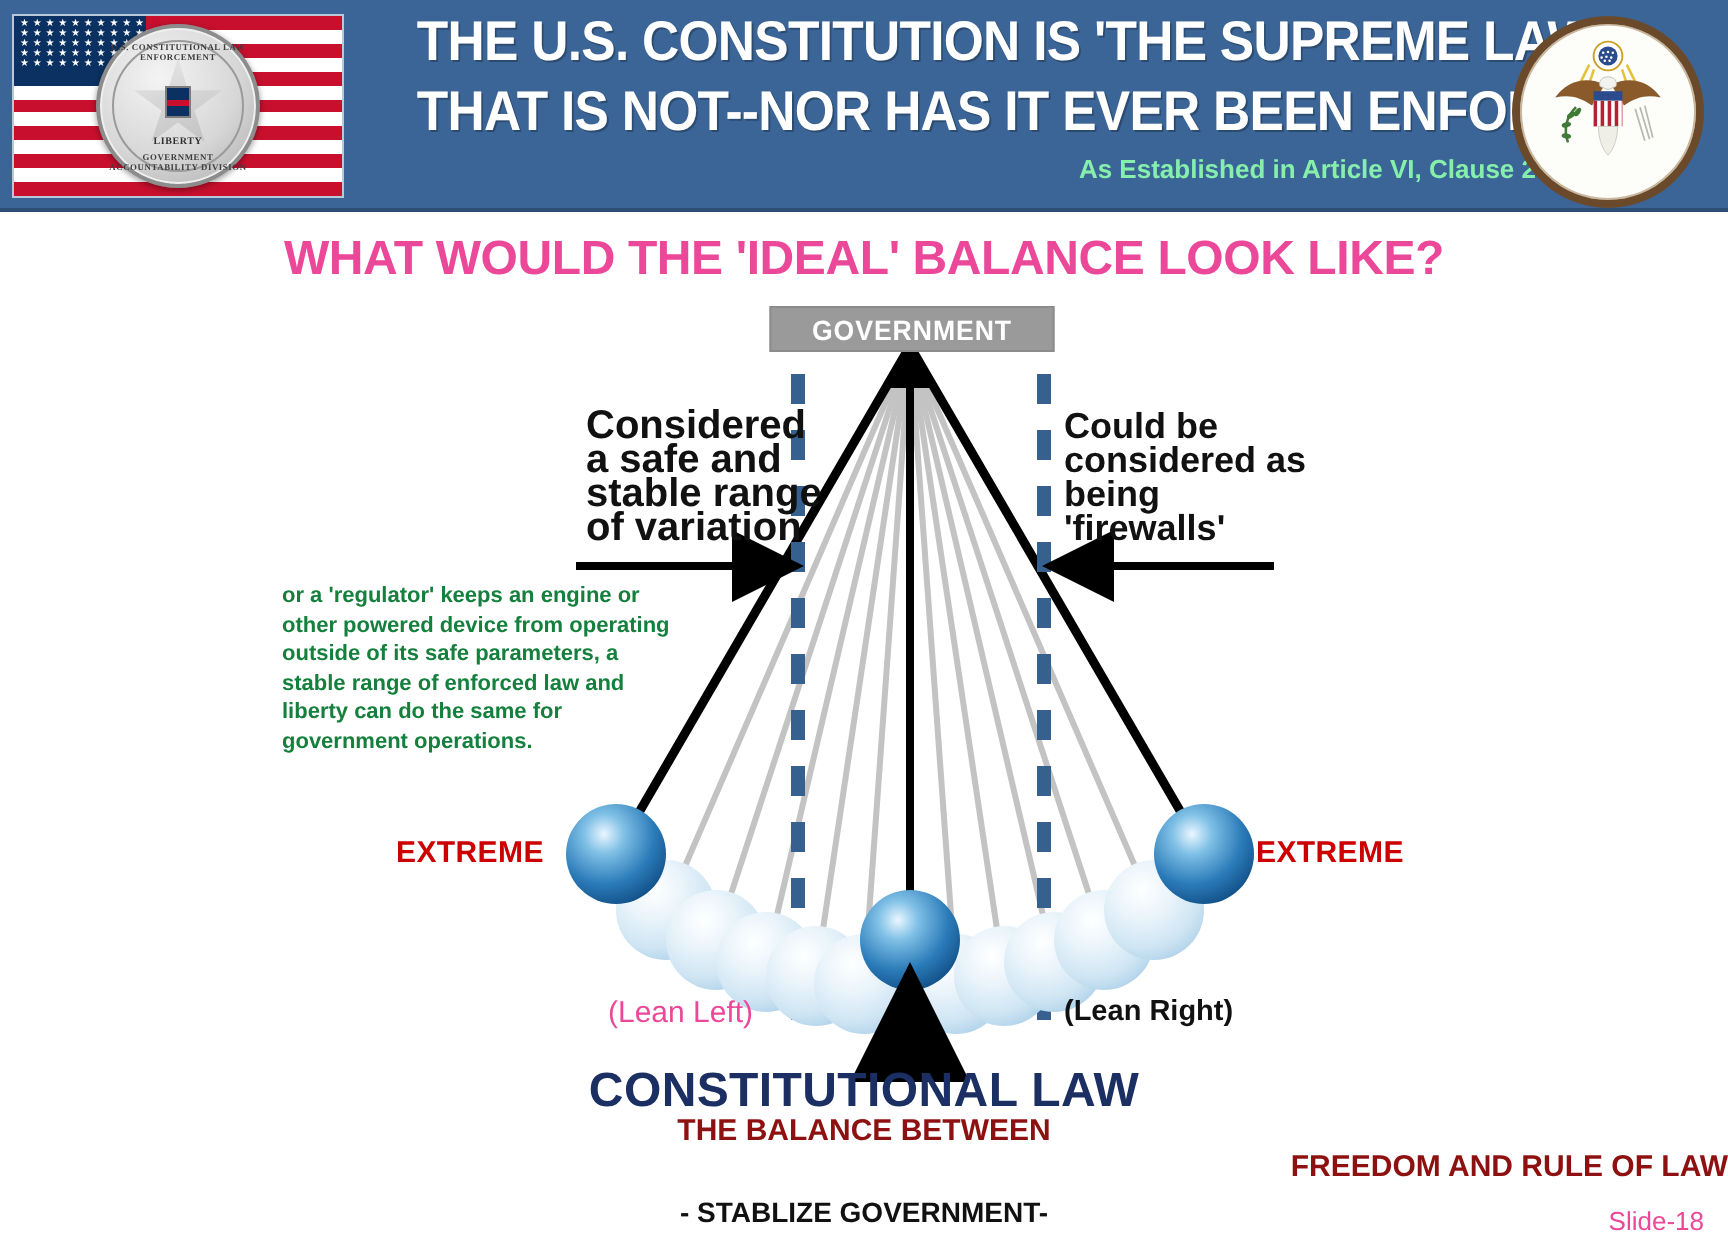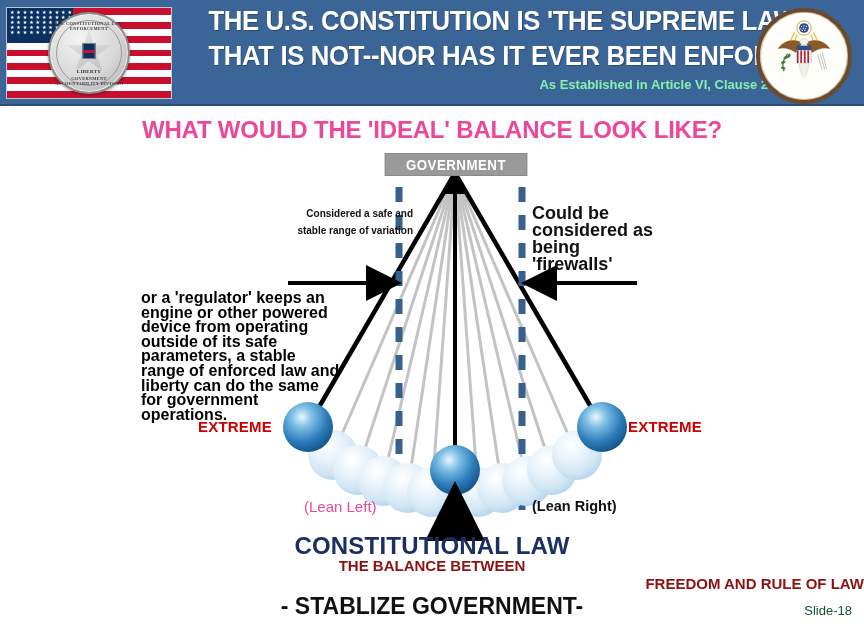--- a/index.html
+++ b/index.html
@@ -115,57 +115,57 @@
     color:#ffffff;font-weight:bold;font-size:14px;
     letter-spacing:0.5px;
     display:flex;align-items:center;justify-content:center;
     transform:scaleX(0.95);
   }
 
   .txt{position:absolute;font-family:"Liberation Sans", sans-serif;}
 
   .note-left{
     left:293px;top:205px;width:120px;
-    font-size:10px;font-weight:bold;color:#111;line-height:17px;text-align:right;
+    font-size:20px;font-weight:bold;color:#111;line-height:17px;
   }
   .note-right{
     left:532px;top:205px;width:125px;
     font-size:18px;font-weight:bold;color:#111;line-height:17px;
   }
 
   .gov-block{left:141px;top:290px;width:200px;}
   .gov-head{
     color:#8e1111;font-size:16.5px;font-weight:bold;line-height:19px;
     font-family:"Liberation Sans", sans-serif;
   }
   .gov-body{
-    color:#000000;font-size:16px;font-weight:bold;line-height:14.6px;
+    color:#15803d;font-size:11px;font-weight:bold;line-height:14.6px;
     margin-top:1px;font-family:"Liberation Sans", sans-serif;
   }
 
   .extreme-left{
     left:198px;top:418px;color:#cc0000;font-weight:bold;font-size:15px;letter-spacing:0.2px;
   }
   .extreme-right{
     left:628px;top:418px;color:#cc0000;font-weight:bold;font-size:15px;letter-spacing:0.2px;
   }
   .lean-left{left:304px;top:498px;color:#ec4899;font-weight:normal;font-size:15px;}
   .lean-right{left:532px;top:498px;color:#111;font-weight:bold;font-size:14.5px;}
 
   .bottom-block{
     position:absolute;left:0;right:0;top:535px;text-align:center;
   }
   .bb1{color:#1b2f63;font-size:24px;font-weight:bold;letter-spacing:0.2px;line-height:22px;}
   .bb2{color:#8e1111;font-size:15px;font-weight:bold;line-height:18px;text-align:center;}
   .bb3{color:#8e1111;font-size:15px;font-weight:bold;line-height:18px;text-align:right;}
-  .bb4{color:#111;font-size:23px;font-weight:bold;line-height:22px;margin-top:2px;}
+  .bb4{color:#111;font-size:14px;font-weight:bold;line-height:22px;margin-top:2px;}
 
   .slide-num{
     position:absolute;right:12px;bottom:6px;
-    color:#14532d;font-size:13px;font-family:"Liberation Sans", sans-serif;
+    color:#ec4899;font-size:13px;font-family:"Liberation Sans", sans-serif;
   }
 </style>
 </head>
 <body>
 
 <div class="slide">
 
   <div class="header">
     <div class="header-inner">
 

